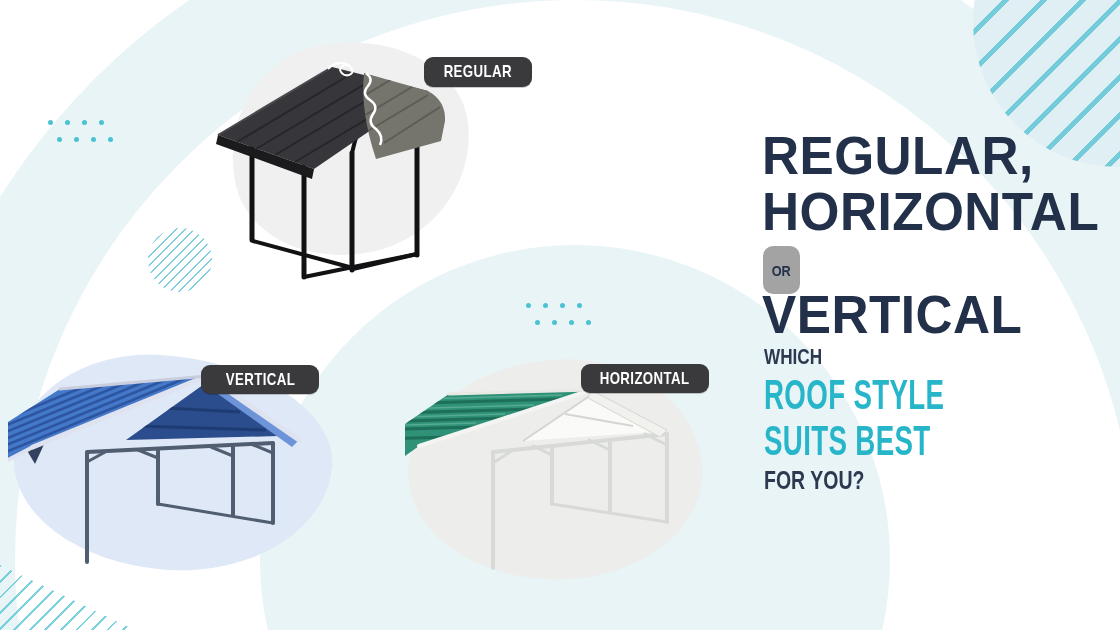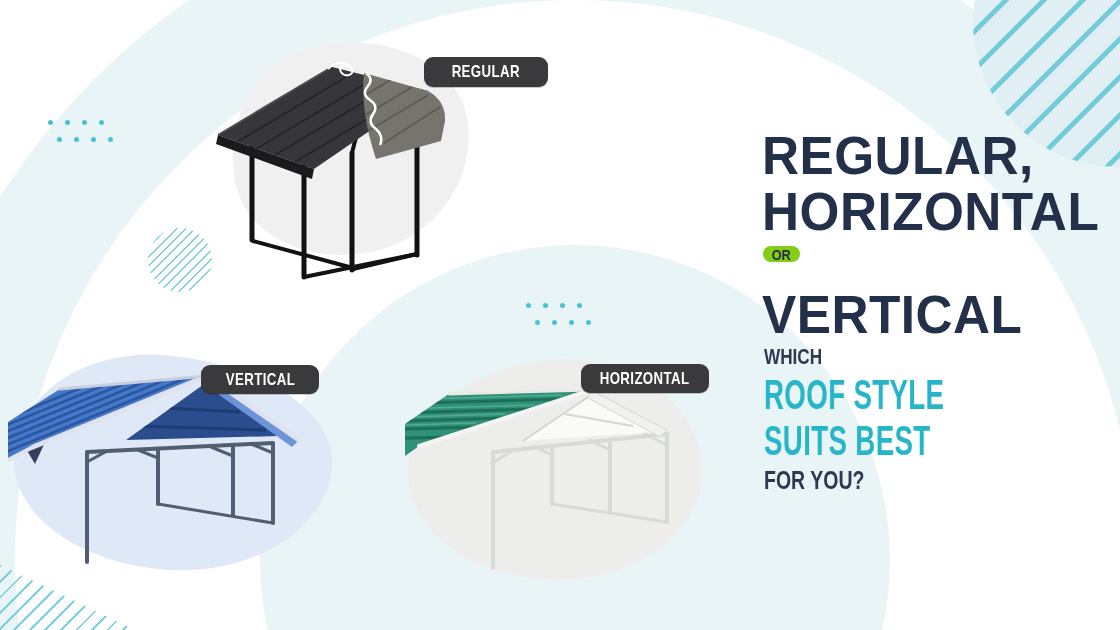--- a/index.html
+++ b/index.html
@@ -61,35 +61,35 @@
   .cp-vertical{left:8px;top:356px;}
   .cp-horizontal{left:405px;top:362px;}
   
   .badge{
     position:absolute;z-index:5;background:#3a393c;border-radius:9px;
     display:flex;align-items:center;justify-content:center;
     color:#ffffff;font-weight:700;font-size:17px;letter-spacing:.5px;
     box-shadow:0 1px 0 rgba(0,0,0,.2);
   }
   .badge span{display:inline-block;transform:scaleX(.78);white-space:nowrap;}
-  .badge-regular{left:424px;top:57px;width:124px;height:30px;}
+  .badge-regular{left:424px;top:57px;width:108px;height:30px;}
   .badge-vertical{left:201px;top:365px;width:118px;height:29px;}
   .badge-horizontal{left:581px;top:364px;width:128px;height:29px;}
   
   .headline{
     position:absolute;left:762px;z-index:5;color:#233049;font-weight:800;
     font-size:54px;line-height:54px;letter-spacing:.5px;white-space:nowrap;
     transform:scaleX(.95);transform-origin:left top;
   }
   .h-line1{top:128px;}
   .h-line2{top:184px;}
   .h-line3{top:287px;}
   .or-badge{
-    position:absolute;left:763px;top:246px;width:37px;height:16px;z-index:5;
-    background:#84cc16;border-radius:10px;display:flex;align-items:center;justify-content:center;
+    position:absolute;left:763px;top:246px;width:37px;height:48px;z-index:5;
+    background:#a3a3a3;border-radius:10px;display:flex;align-items:center;justify-content:center;
     color:#233049;font-weight:800;font-size:15px;
   }
   .or-badge span{display:inline-block;transform:scaleX(.85);}
   .q-pre,.q-post{
     position:absolute;left:764px;z-index:5;color:#2c3950;font-weight:700;white-space:nowrap;
     transform:scaleX(.78);transform-origin:left top;
   }
   .q-pre{top:344px;font-size:22px;}
   .q-post{top:466px;font-size:25px;}
   .q-hi{

